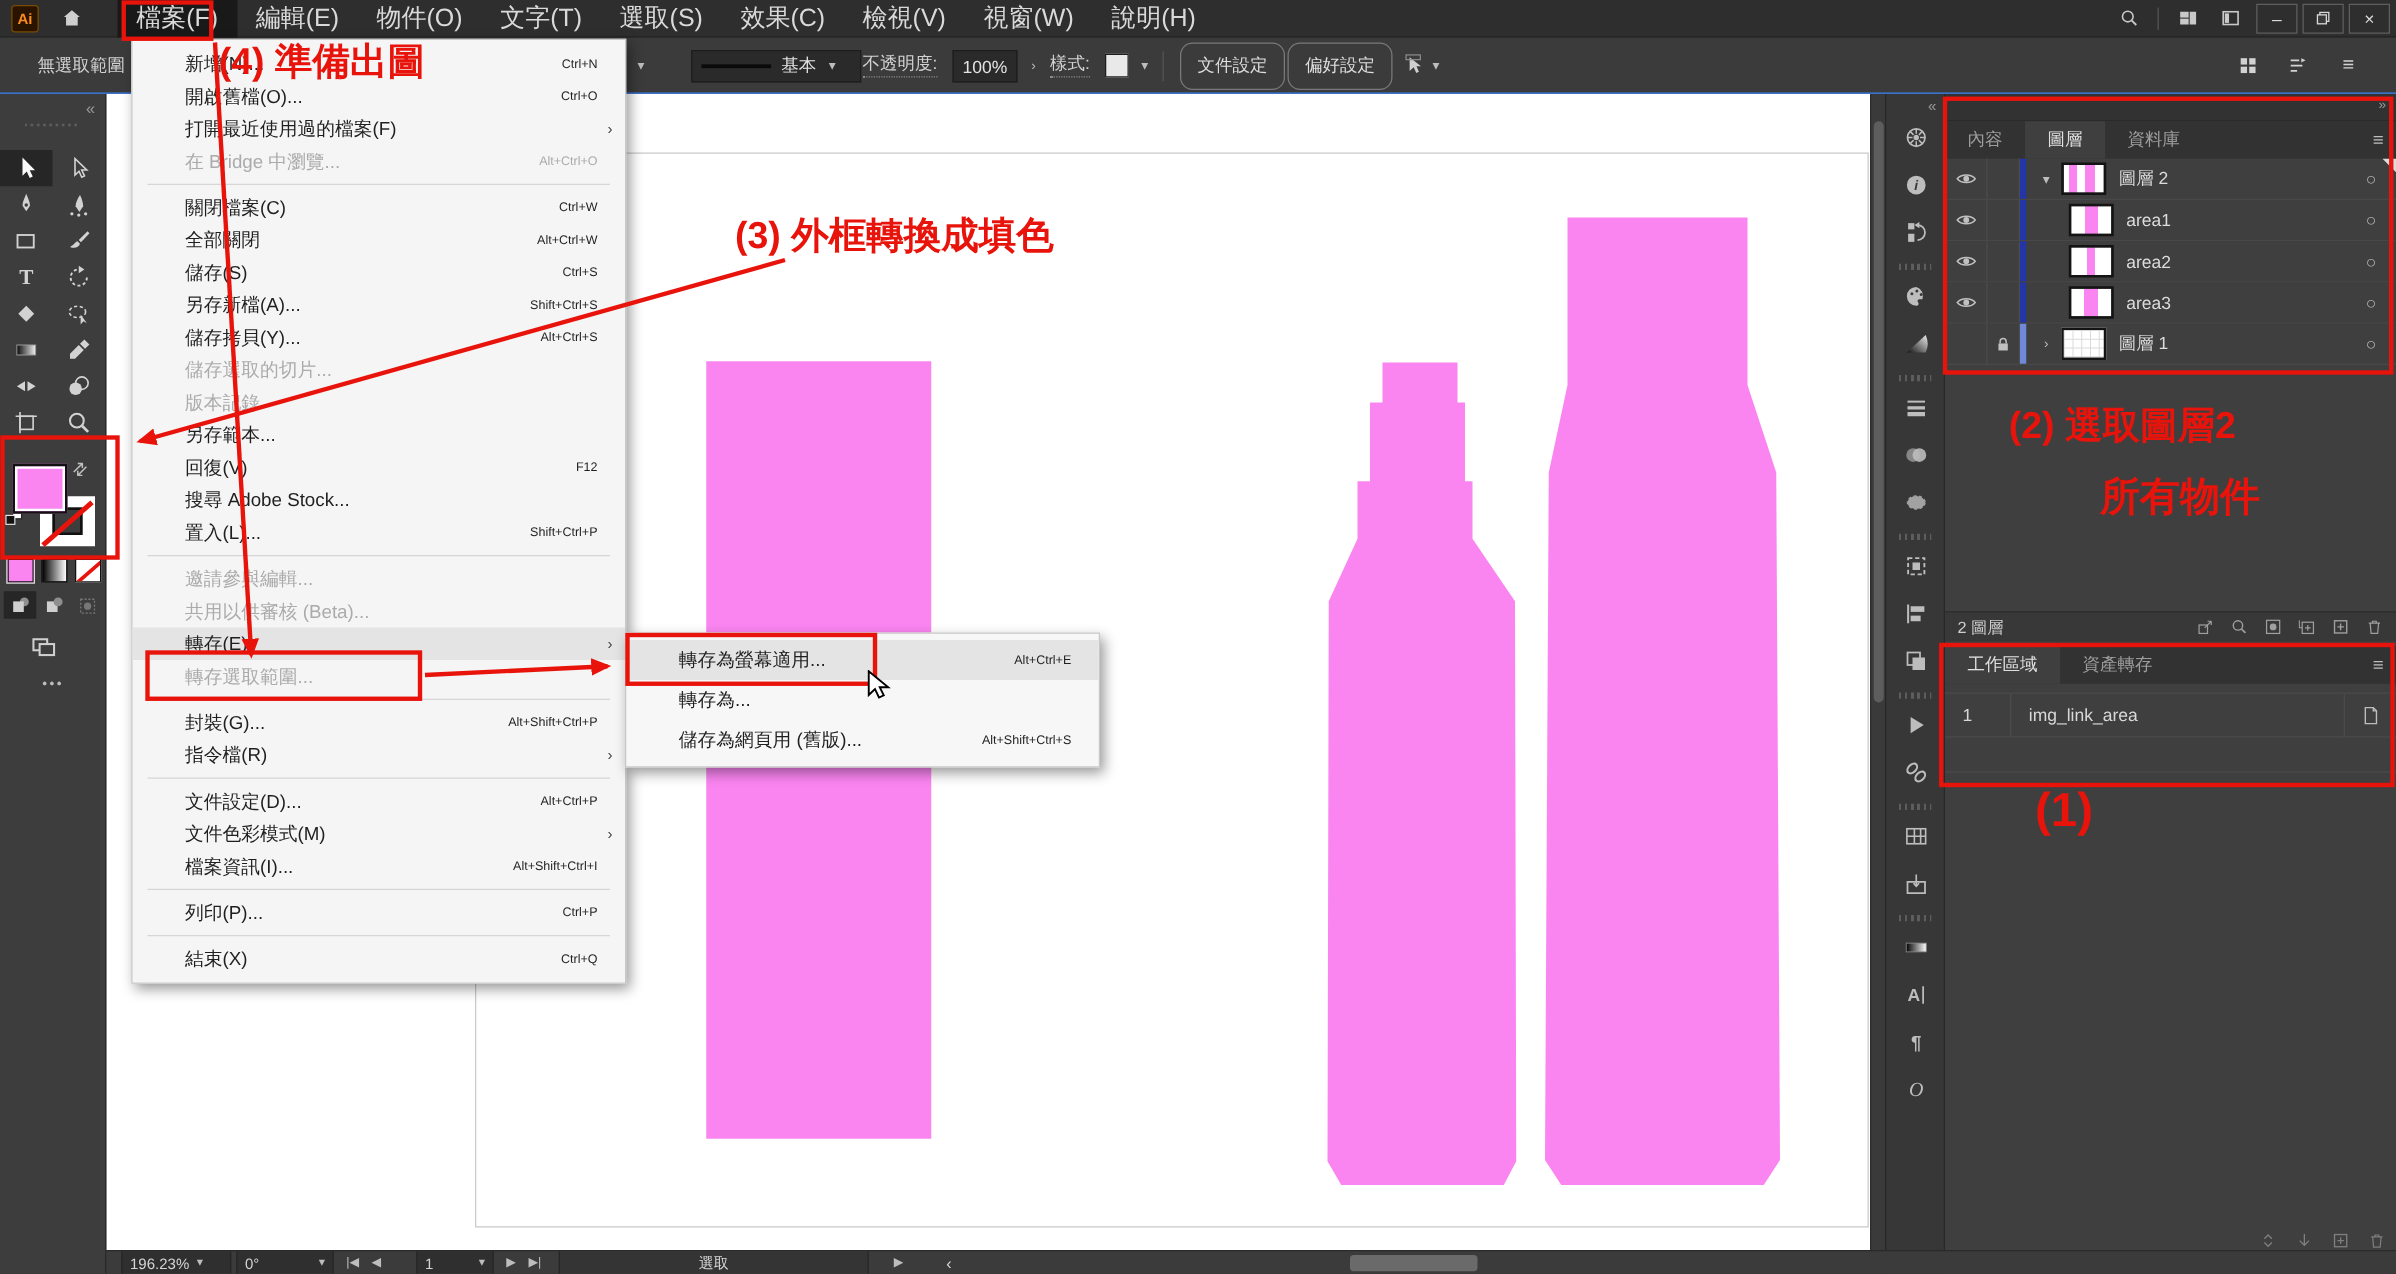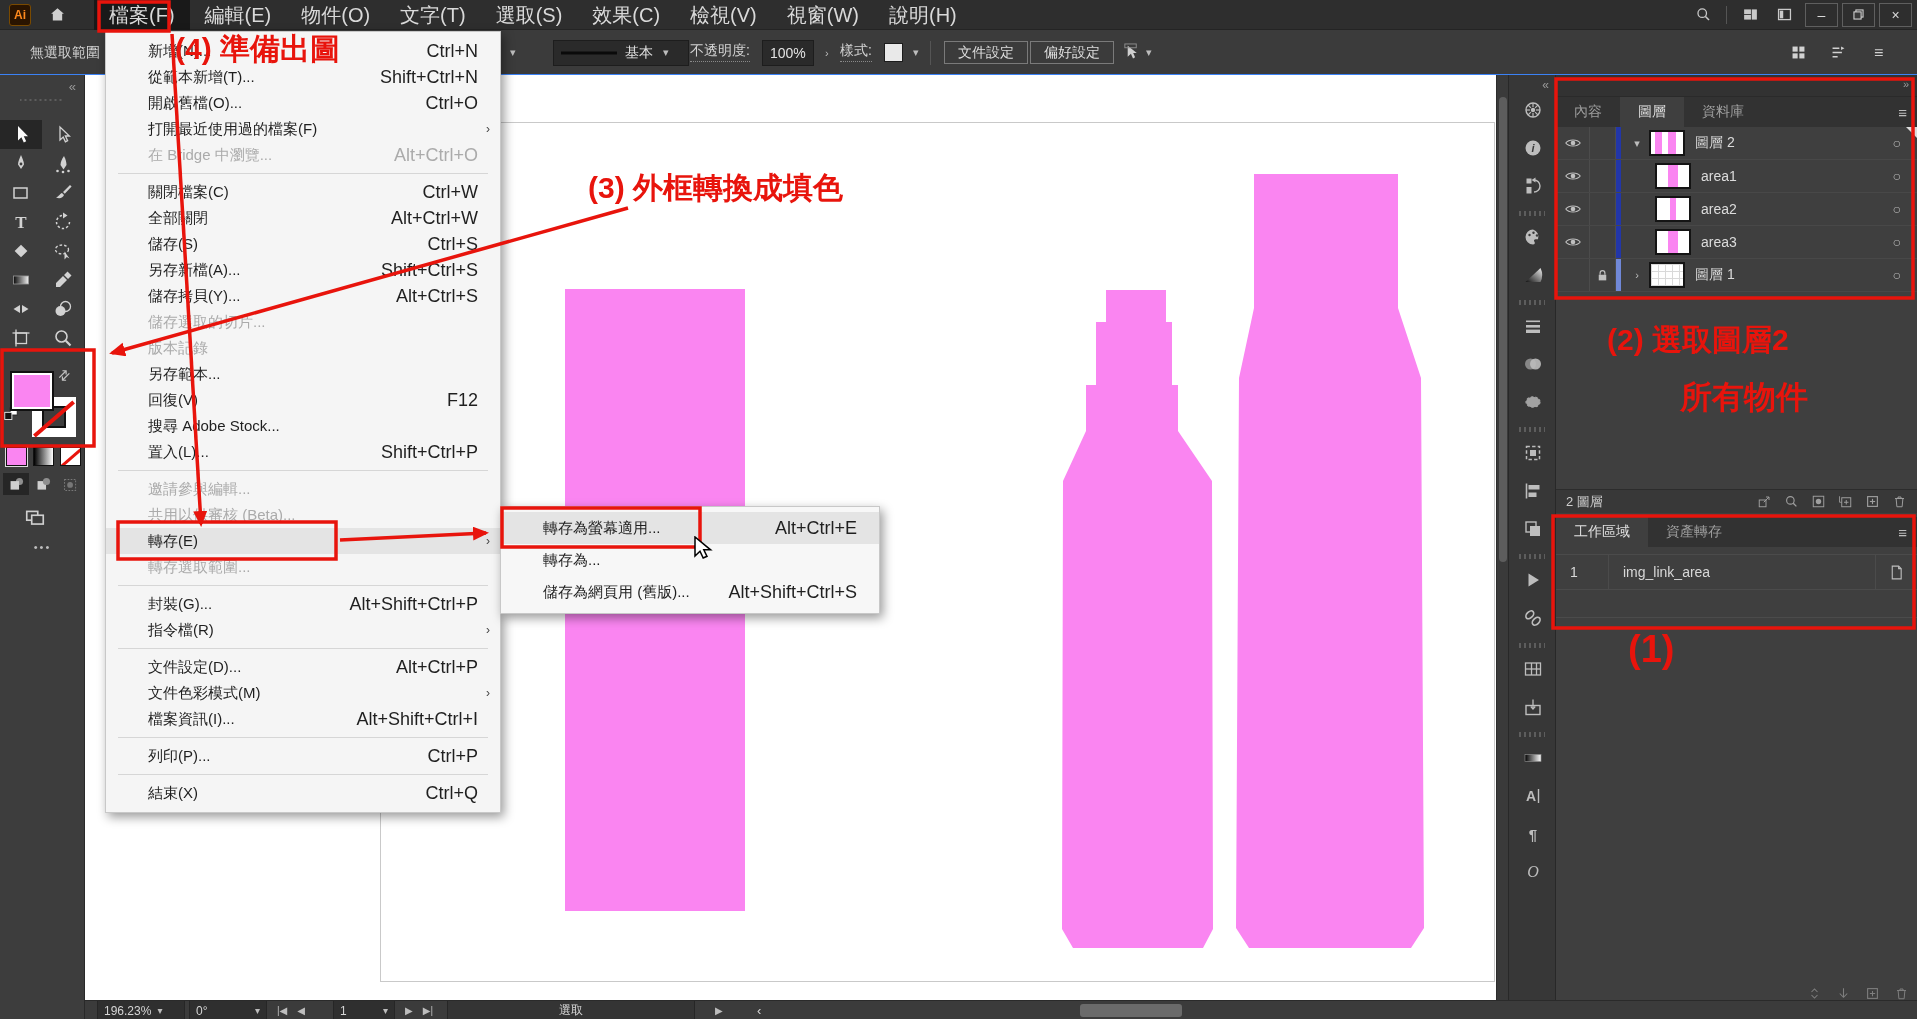--- a/index.html
+++ b/index.html
@@ -21,21 +21,21 @@
   #menubar-right{margin-left:auto;display:flex;align-items:center;height:30px}
   .mb-ic{width:34px;height:30px;display:flex;align-items:center;justify-content:center;color:#c9c9c9}
   .mb-sep{width:1px;height:18px;background:#555;margin:0 6px}
   .winbtn{width:33px;height:24px;display:flex;align-items:center;justify-content:center;border:1px solid #5f5f5f;color:#d9d9d9;font-size:14px;margin-left:4px}
   .winbtn:last-child{margin-right:5px}
 
   
   #controlbar{position:absolute;left:0;top:30px;width:1917px;height:45px;background:var(--dk2);border-bottom:1px solid #3b82f6;z-index:10}
   .cb{position:absolute;top:0;height:45px;display:flex;align-items:center;font-size:14px;color:#d2d2d2;white-space:nowrap}
   .cb-field{background:#2a2a2a;border:1px solid #1d1d1d;height:26px;display:flex;align-items:center;padding:0 7px;color:#e3e3e3}
-  .cb-btn{border:1px solid #7a7a7a;height:23px;display:flex;align-items:center;padding:0 13px;color:#dedede;border-radius:0}
+  .cb-btn{border:1px solid #7a7a7a;height:38px;display:flex;align-items:center;padding:0 13px;color:#dedede;border-radius:10px}
   .dotted{border-bottom:1px dotted #8a8a8a;padding-bottom:1px}
   .chev{color:#bdbdbd;font-size:11px;margin-left:5px}
 
   
   #toolbar{position:absolute;left:0;top:75px;width:85px;height:944px;background:var(--dk3);border-right:1px solid #292929;z-index:5}
   #tools{position:absolute;left:0;top:45px;width:85px}
   .trow{display:flex}
   .tool{width:42px;height:29px;display:flex;align-items:center;justify-content:center;color:#d2d2d2}
   .tool.active{background:#262626;color:#fafafa}
   .grip{height:6px;margin:6px auto 0;width:44px;background:repeating-linear-gradient(90deg,#5d5d5d 0 2px,transparent 2px 5px);background-size:5px 2px;background-repeat:repeat-x;background-position:center}
@@ -114,21 +114,21 @@
   .sb-field{background:#2f2f2f;border-right:1px solid #262626;border-left:1px solid #262626;height:19px;padding:0 6px;display:flex;align-items:center;gap:6px}
   .sb-tool{background:#343434;justify-content:center}
   .sb-ic{color:#bdbdbd;font-size:10px}
   #hthumb{position:absolute;left:995px;top:3px;width:102px;height:13px;background:#6a6a6a;border-radius:3px}
 
   
   #filemenu{position:absolute;left:105px;top:31px;width:396px;background:#f5f5f5;border:1px solid #c8c8c8;box-shadow:3px 4px 10px rgba(0,0,0,.4);padding:6px 0;z-index:40}
   .mrow{height:26px;display:flex;align-items:center;padding:0 22px 0 42px;font-size:15px;color:#1f1f1f;position:relative}
   .mrow.hl{background:#e4e4e4}
   .mrow.dis{color:#ababab}
-  .mshort{margin-left:auto;font-size:18px}
+  .mshort{margin-left:auto;font-size:10px}
   .marrow{position:absolute;right:10px;font-size:12px;color:#444}
   .msep{height:11px;position:relative}
   .msep::after{content:"";position:absolute;left:12px;right:12px;top:5px;border-top:1px solid #d6d6d6}
   #exportmenu{position:absolute;left:500px;top:506px;width:380px;background:#f7f7f7;border:1px solid #c8c8c8;box-shadow:3px 4px 10px rgba(0,0,0,.4);padding:5px 0;z-index:45}
   #exportmenu .mrow{height:32px}
 
   
   #overlay{position:absolute;left:0;top:0;z-index:100;pointer-events:none}
   .anno{position:absolute;color:var(--red);font-weight:bold;z-index:120;pointer-events:none;white-space:nowrap}
   #anno4{left:175px;top:29px;font-size:30px}
@@ -790,24 +790,20 @@
     <div class="sb" style="left:672px">
         <span style="font-size:13px">‹</span>
       </div>
     <div id="hthumb"></div>
   </div>
 
   <div id="filemenu">
       <div class="mrow">
         <span class="mlabel">新增(N)...</span>
         <span class="mshort">Ctrl+N</span>
-      </div>
-      <div class="mrow">
-        <span class="mlabel">從範本新增(T)...</span>
-        <span class="mshort">Shift+Ctrl+N</span>
       </div>
       <div class="mrow">
         <span class="mlabel">開啟舊檔(O)...</span>
         <span class="mshort">Ctrl+O</span>
       </div>
       <div class="mrow">
         <span class="mlabel">打開最近使用過的檔案(F)</span>
         <span class="marrow">›</span>
       </div>
       <div class="mrow dis">

